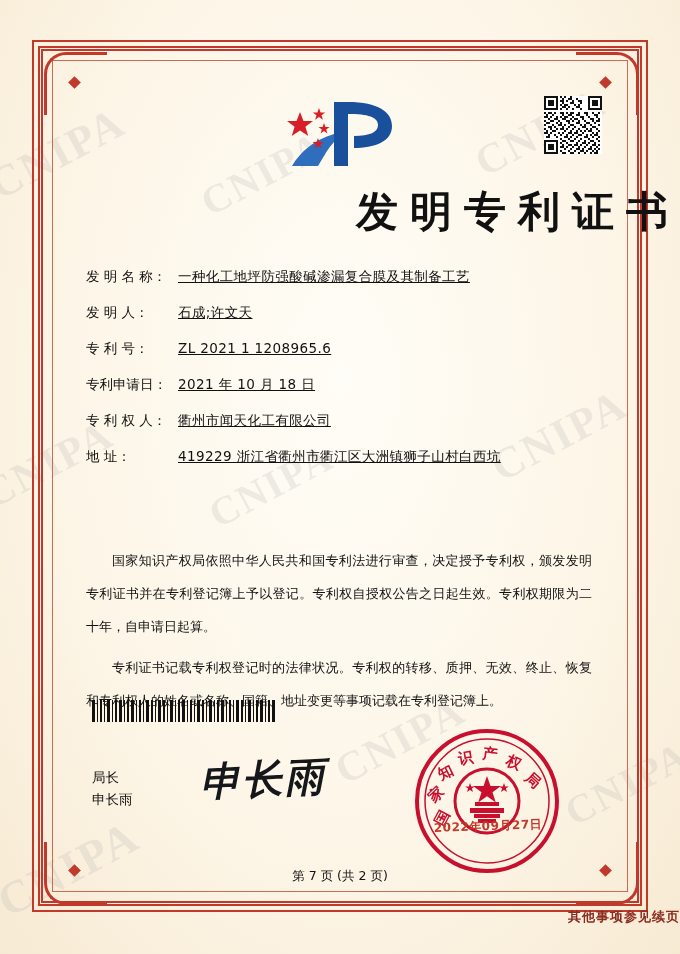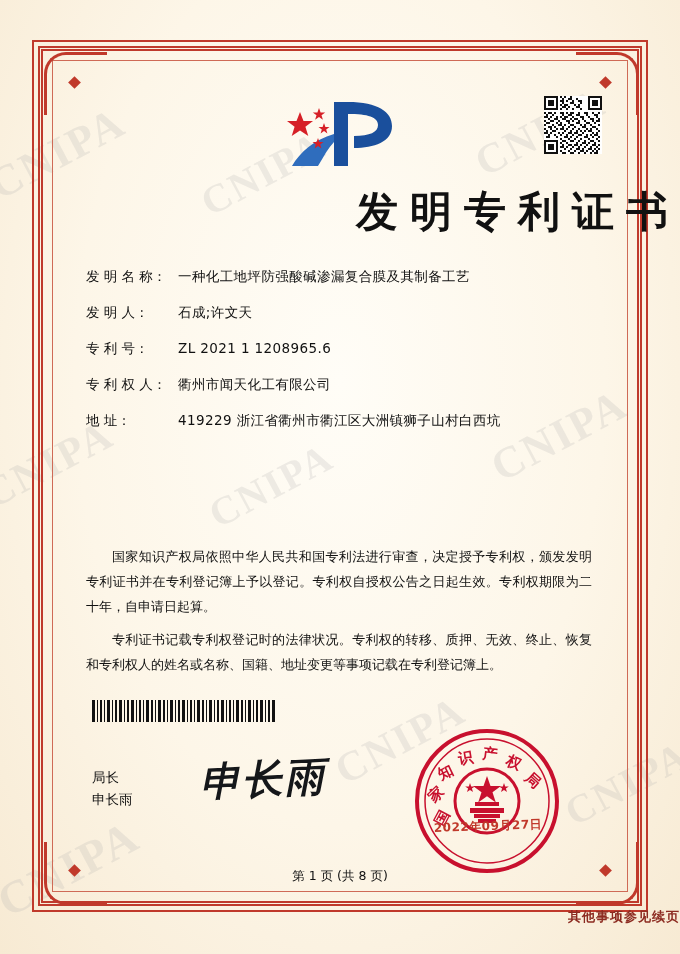--- a/index.html
+++ b/index.html
@@ -148,36 +148,37 @@
     gap: 6px;
   }
   .field-label {
     width: 86px;
     flex: none;
     letter-spacing: 0px;
   }
   .field-value {
     flex: 1;
     letter-spacing: 0.4px;
+    text-decoration: underline;
   }
   .field-row.two-col .field-value { flex: none; width: 200px; }
   .field-row .sub-label {
     width: 98px;
     flex: none;
   }
   .field-row .sub-value { flex: 1; }
 
   
   .body-text {
     position: absolute;
     left: 86px;
     top: 544px;
     width: 506px;
     font-size: 13px;
-    line-height: 25px;
+    line-height: 33px;
     color: #111;
     text-align: justify;
     font-family: "DejaVu Sans", sans-serif;
   }
   .body-text p { margin: 0 0 8px 0; text-indent: 26px; }
 
   
   .barcode {
     position: absolute;
     left: 92px;
@@ -510,20 +511,24 @@
     </div>
     <div class="field-row">
       <span class="field-label">发 明 人：</span>
       <span class="field-value">石成;许文天</span>
     </div>
     <div class="field-row">
       <span class="field-label">专 利 号：</span>
       <span class="field-value">ZL 2021 1 1208965.6</span>
     </div>
     <div class="field-row">
+      <span class="field-label">专利申请日：</span>
+      <span class="field-value">2021 年 10 月 18 日</span>
+    </div>
+    <div class="field-row">
       <span class="field-label">专 利 权 人：</span>
       <span class="field-value">衢州市闻天化工有限公司</span>
     </div>
     <div class="field-row">
       <span class="field-label">地 址：</span>
       <span class="field-value">419229 浙江省衢州市衢江区大洲镇狮子山村白西坑</span>
     </div>
   </div>
 
   <div class="body-text">
@@ -611,16 +616,16 @@
         <text x="29" y="54" transform="rotate(-26 29 54)">知</text>
         <text x="47" y="38" transform="rotate(-9 47 38)">识</text>
         <text x="70" y="32" transform="rotate(7 70 32)">产</text>
         <text x="93" y="38" transform="rotate(24 93 38)">权</text>
         <text x="112" y="53" transform="rotate(42 112 53)">局</text>
       </g>
     </svg>
   </div>
   <div class="seal-date">2022年09月27日</div>
 
-  <div class="page-no">第 1 页 (共 8 页)</div>
+  <div class="page-no">第 7 页 (共 2 页)</div>
   <div class="footer-note">其他事项参见续页</div>
 
 </div>
 
 </body></html>

